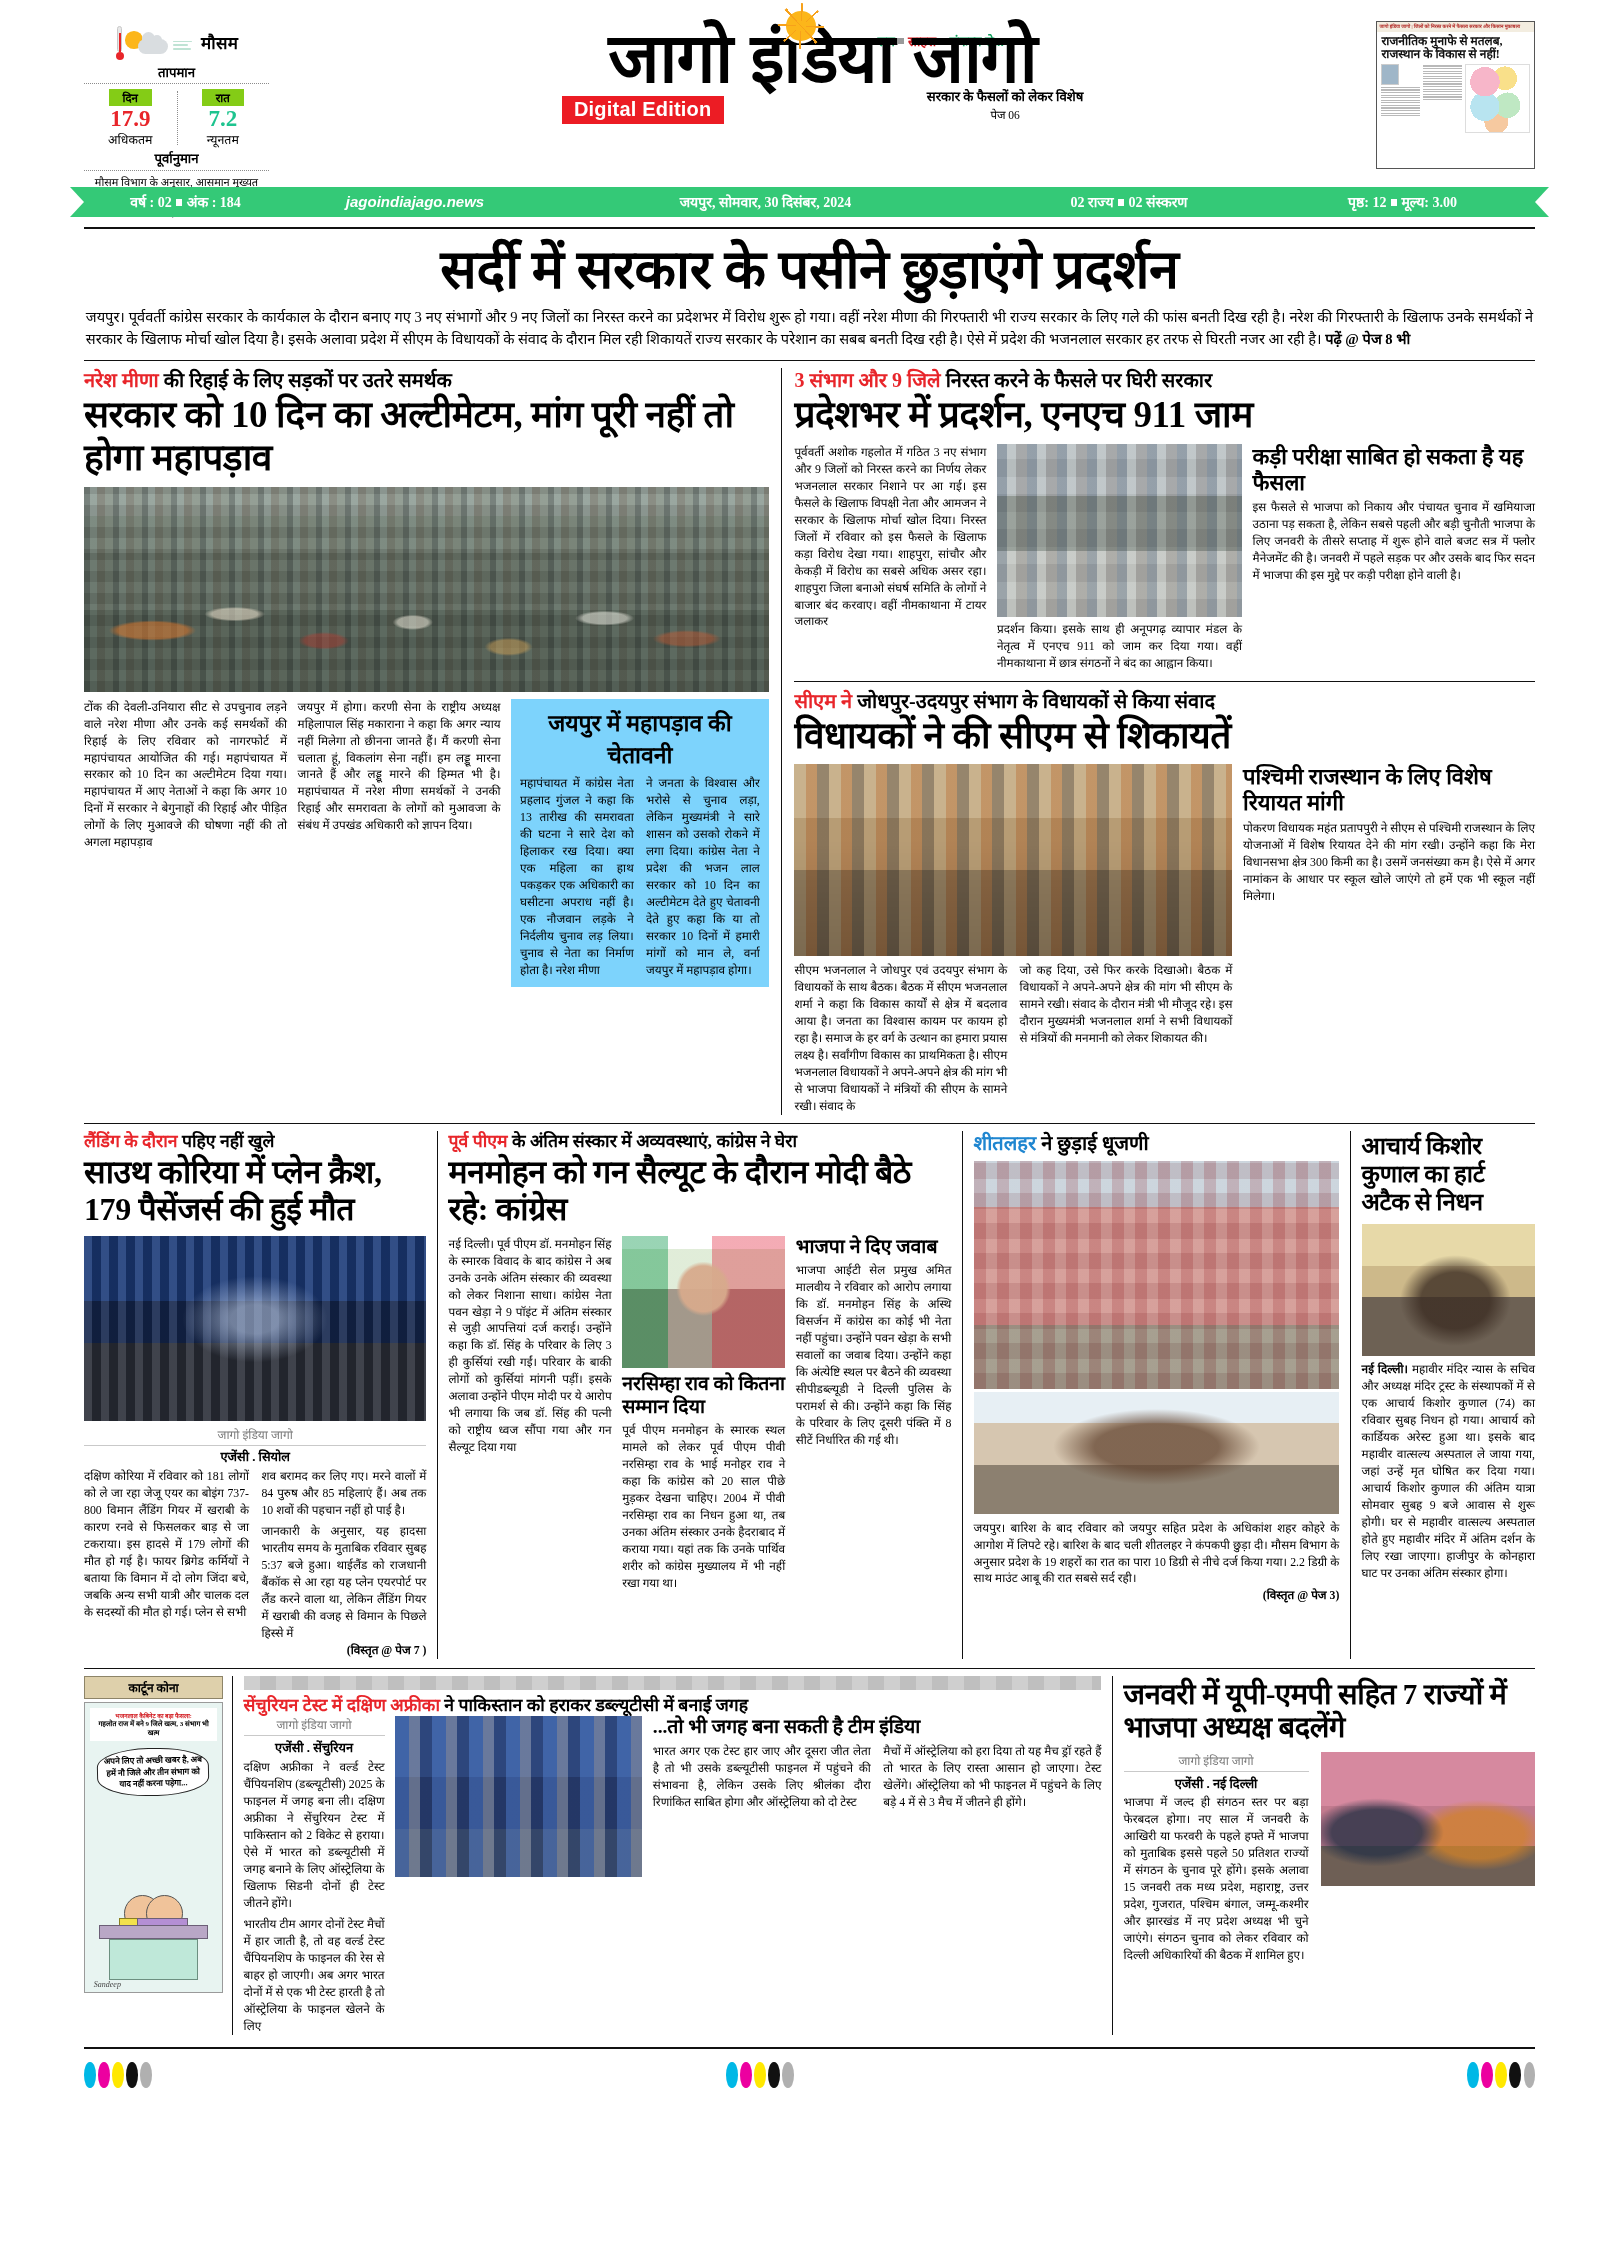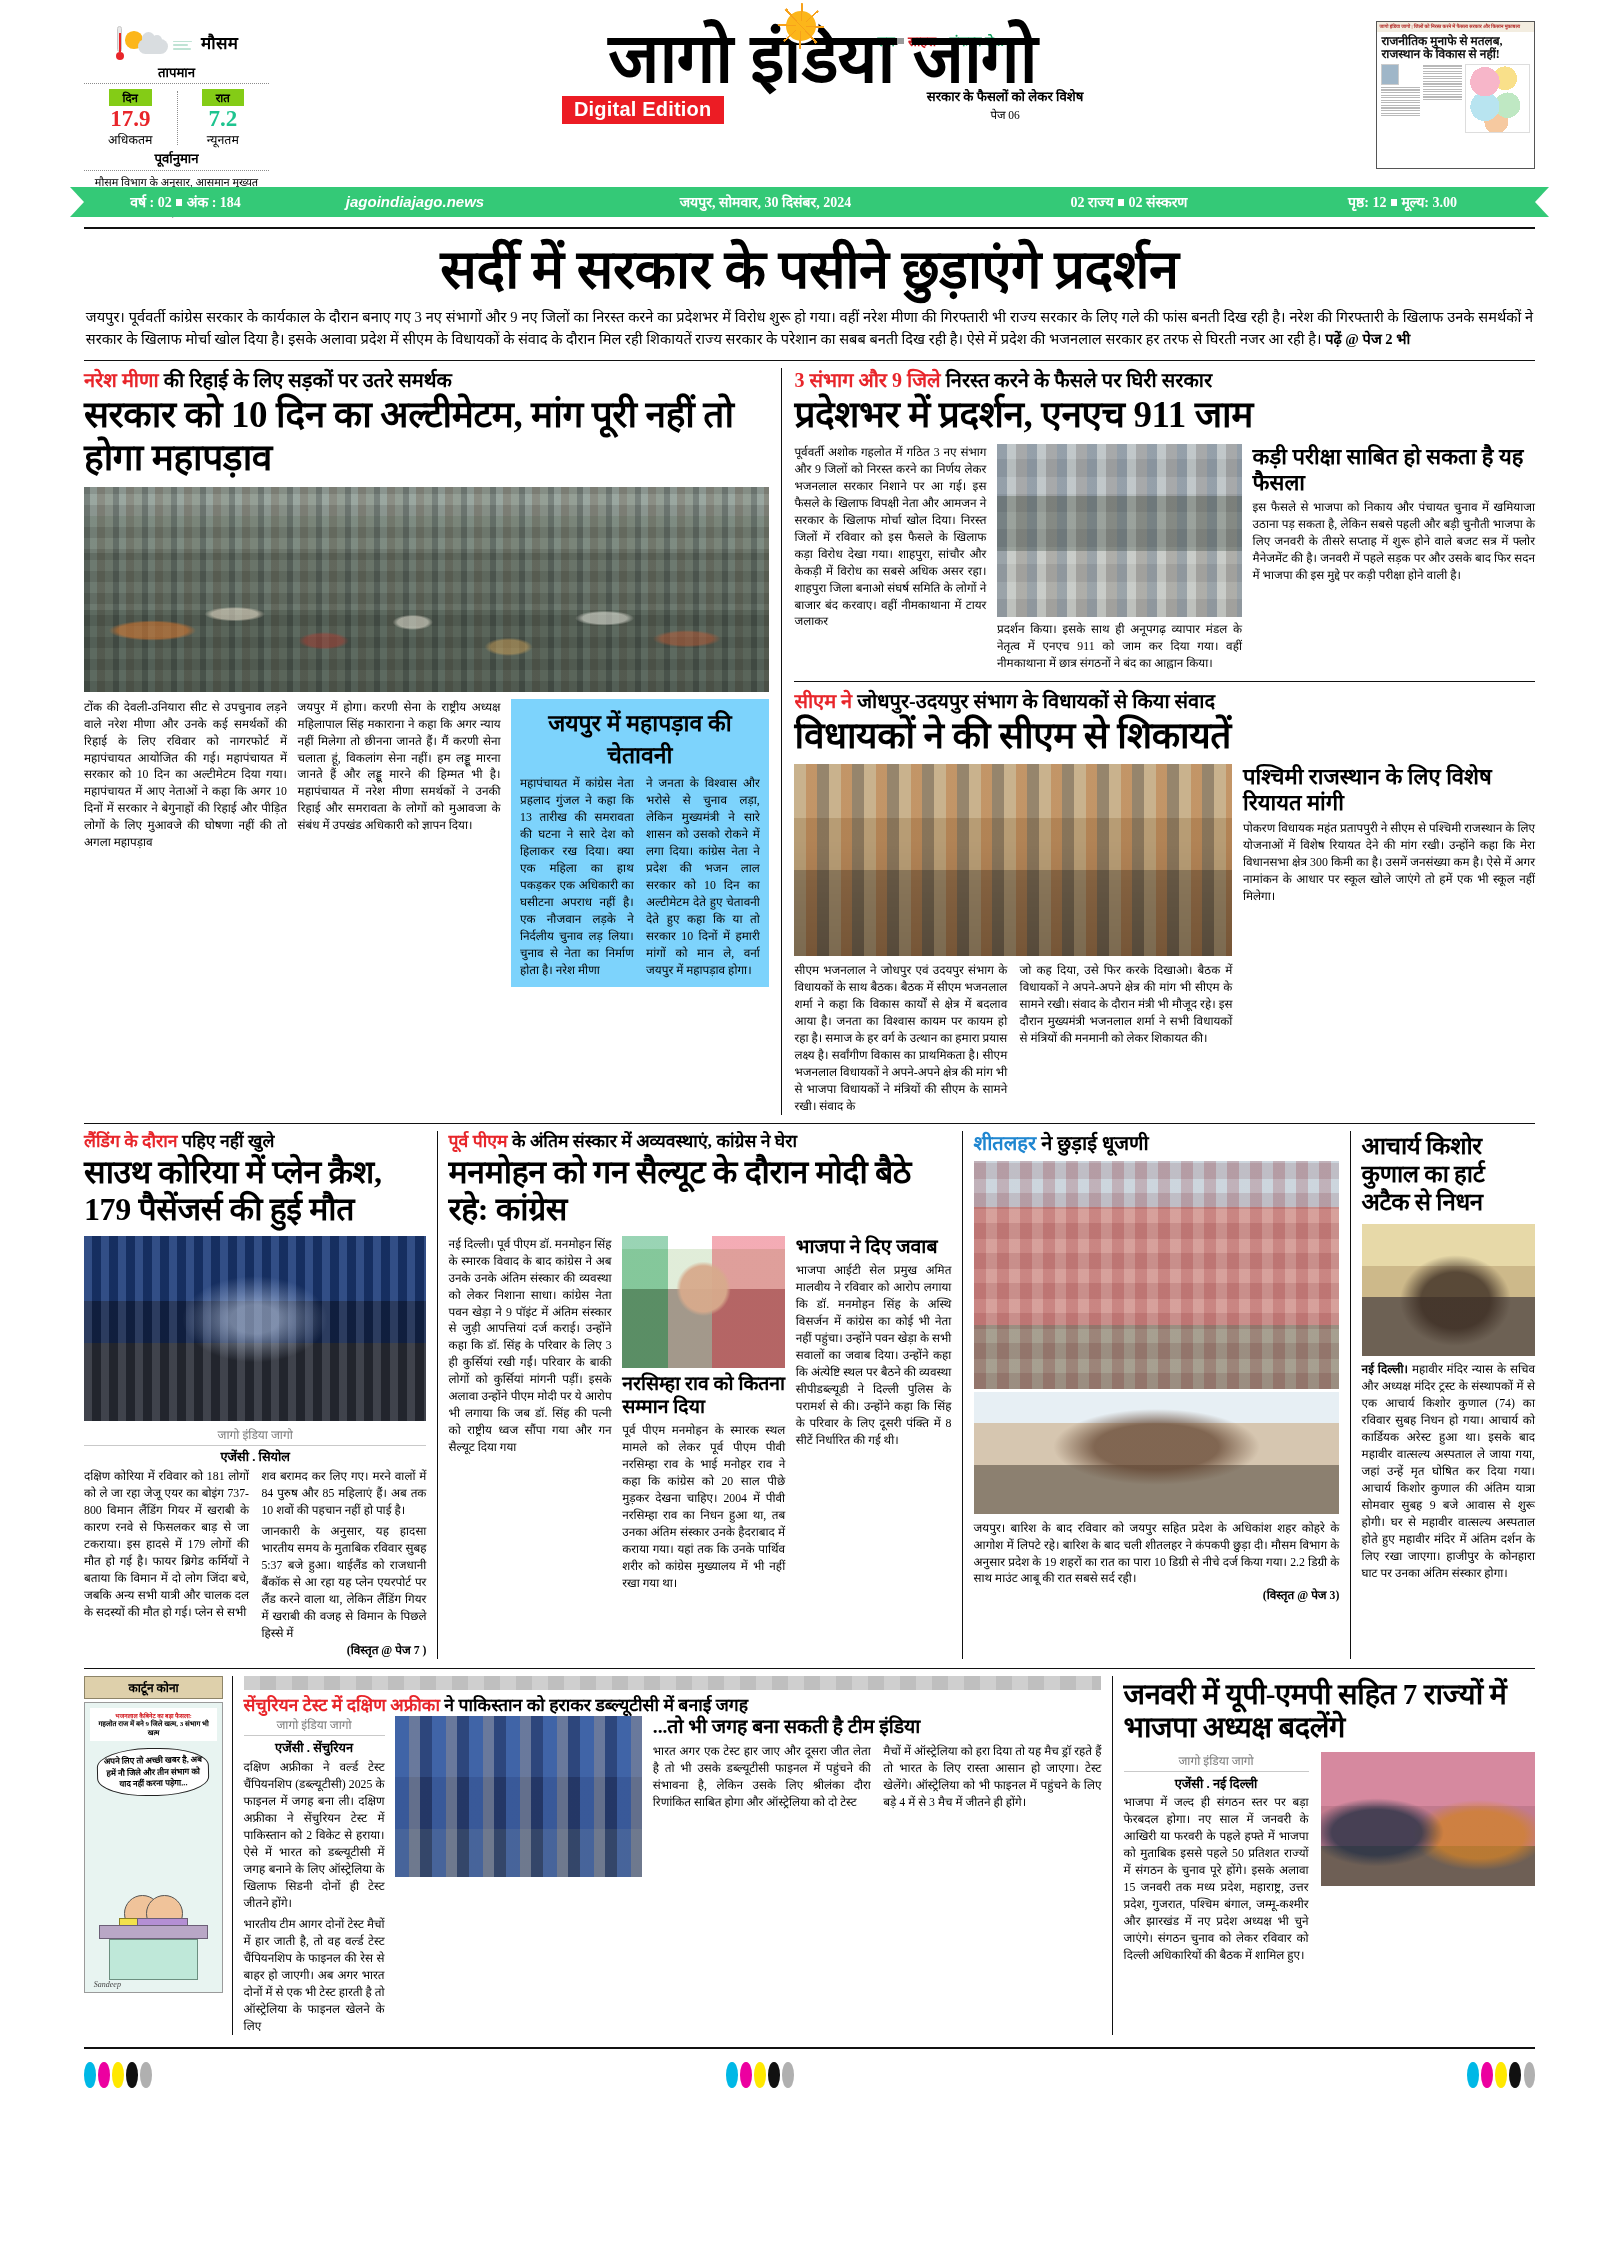--- a/index.html
+++ b/index.html
@@ -510,21 +510,21 @@
     </div>
     <div class="cell c5">
       <span>पृष्ठ: 12</span><span class="sq"></span><span>मूल्य: 3.00</span>
     </div>
   </div>
 
   <div class="lead">
     <div class="lead-title">सर्दी में सरकार के पसीने छुड़ाएंगे प्रदर्शन</div>
     <div class="lead-body">
       <span>जयपुर। पूर्ववर्ती कांग्रेस सरकार के कार्यकाल के दौरान बनाए गए 3 नए संभागों और 9 नए जिलों का निरस्त करने का प्रदेशभर में विरोध शुरू हो गया। वहीं नरेश मीणा की गिरफ्तारी भी राज्य सरकार के लिए गले की फांस बनती दिख रही है। नरेश की गिरफ्तारी के खिलाफ उनके समर्थकों ने सरकार के खिलाफ मोर्चा खोल दिया है। इसके अलावा प्रदेश में सीएम के विधायकों के संवाद के दौरान मिल रही शिकायतें राज्य सरकार के परेशान का सबब बनती दिख रही है। ऐसे में प्रदेश की भजनलाल सरकार हर तरफ से घिरती नजर आ रही है।</span>
-      <span class="more">पढ़ें @ पेज 2 भी</span>
+      <span class="more">पढ़ें @ पेज 8 भी</span>
     </div>
   </div>
 
   <div class="main-grid">
 
     <div class="col-left">
       <div class="sec-kicker">
         <span class="red">नरेश मीणा</span><span> की रिहाई के लिए सड़कों पर उतरे समर्थक</span>
       </div>
       <div class="sec-title">सरकार को 10 दिन का अल्टीमेटम, मांग पूरी नहीं तो होगा महापड़ाव</div>

